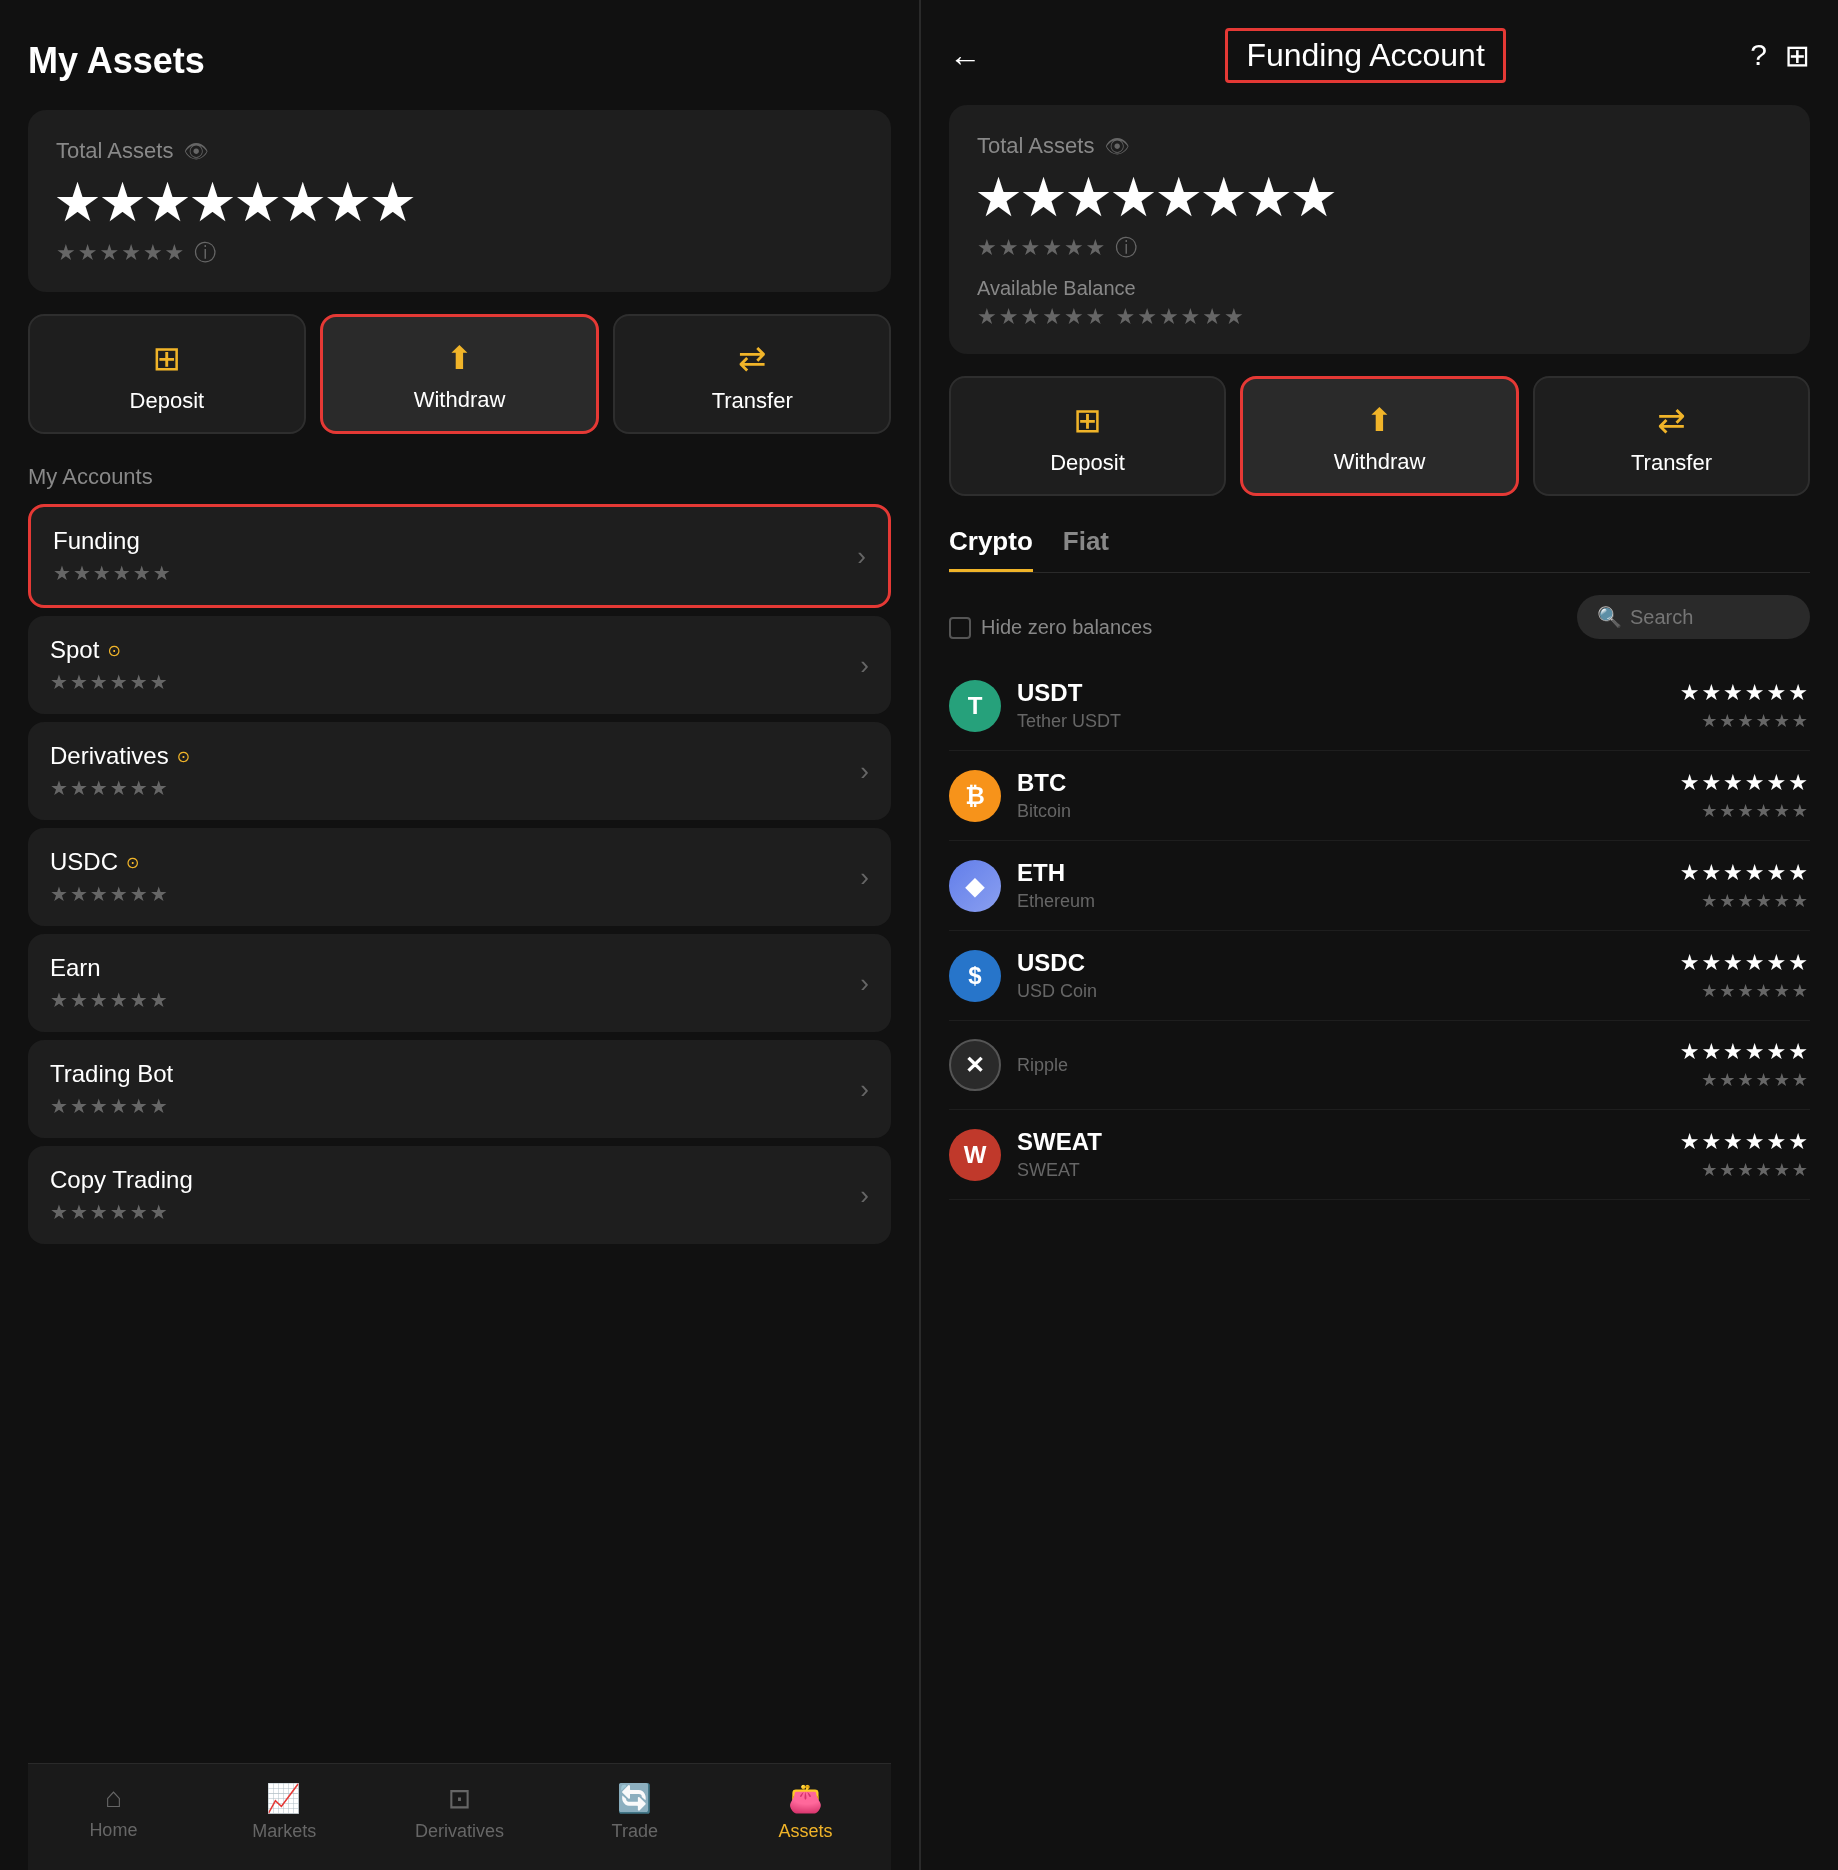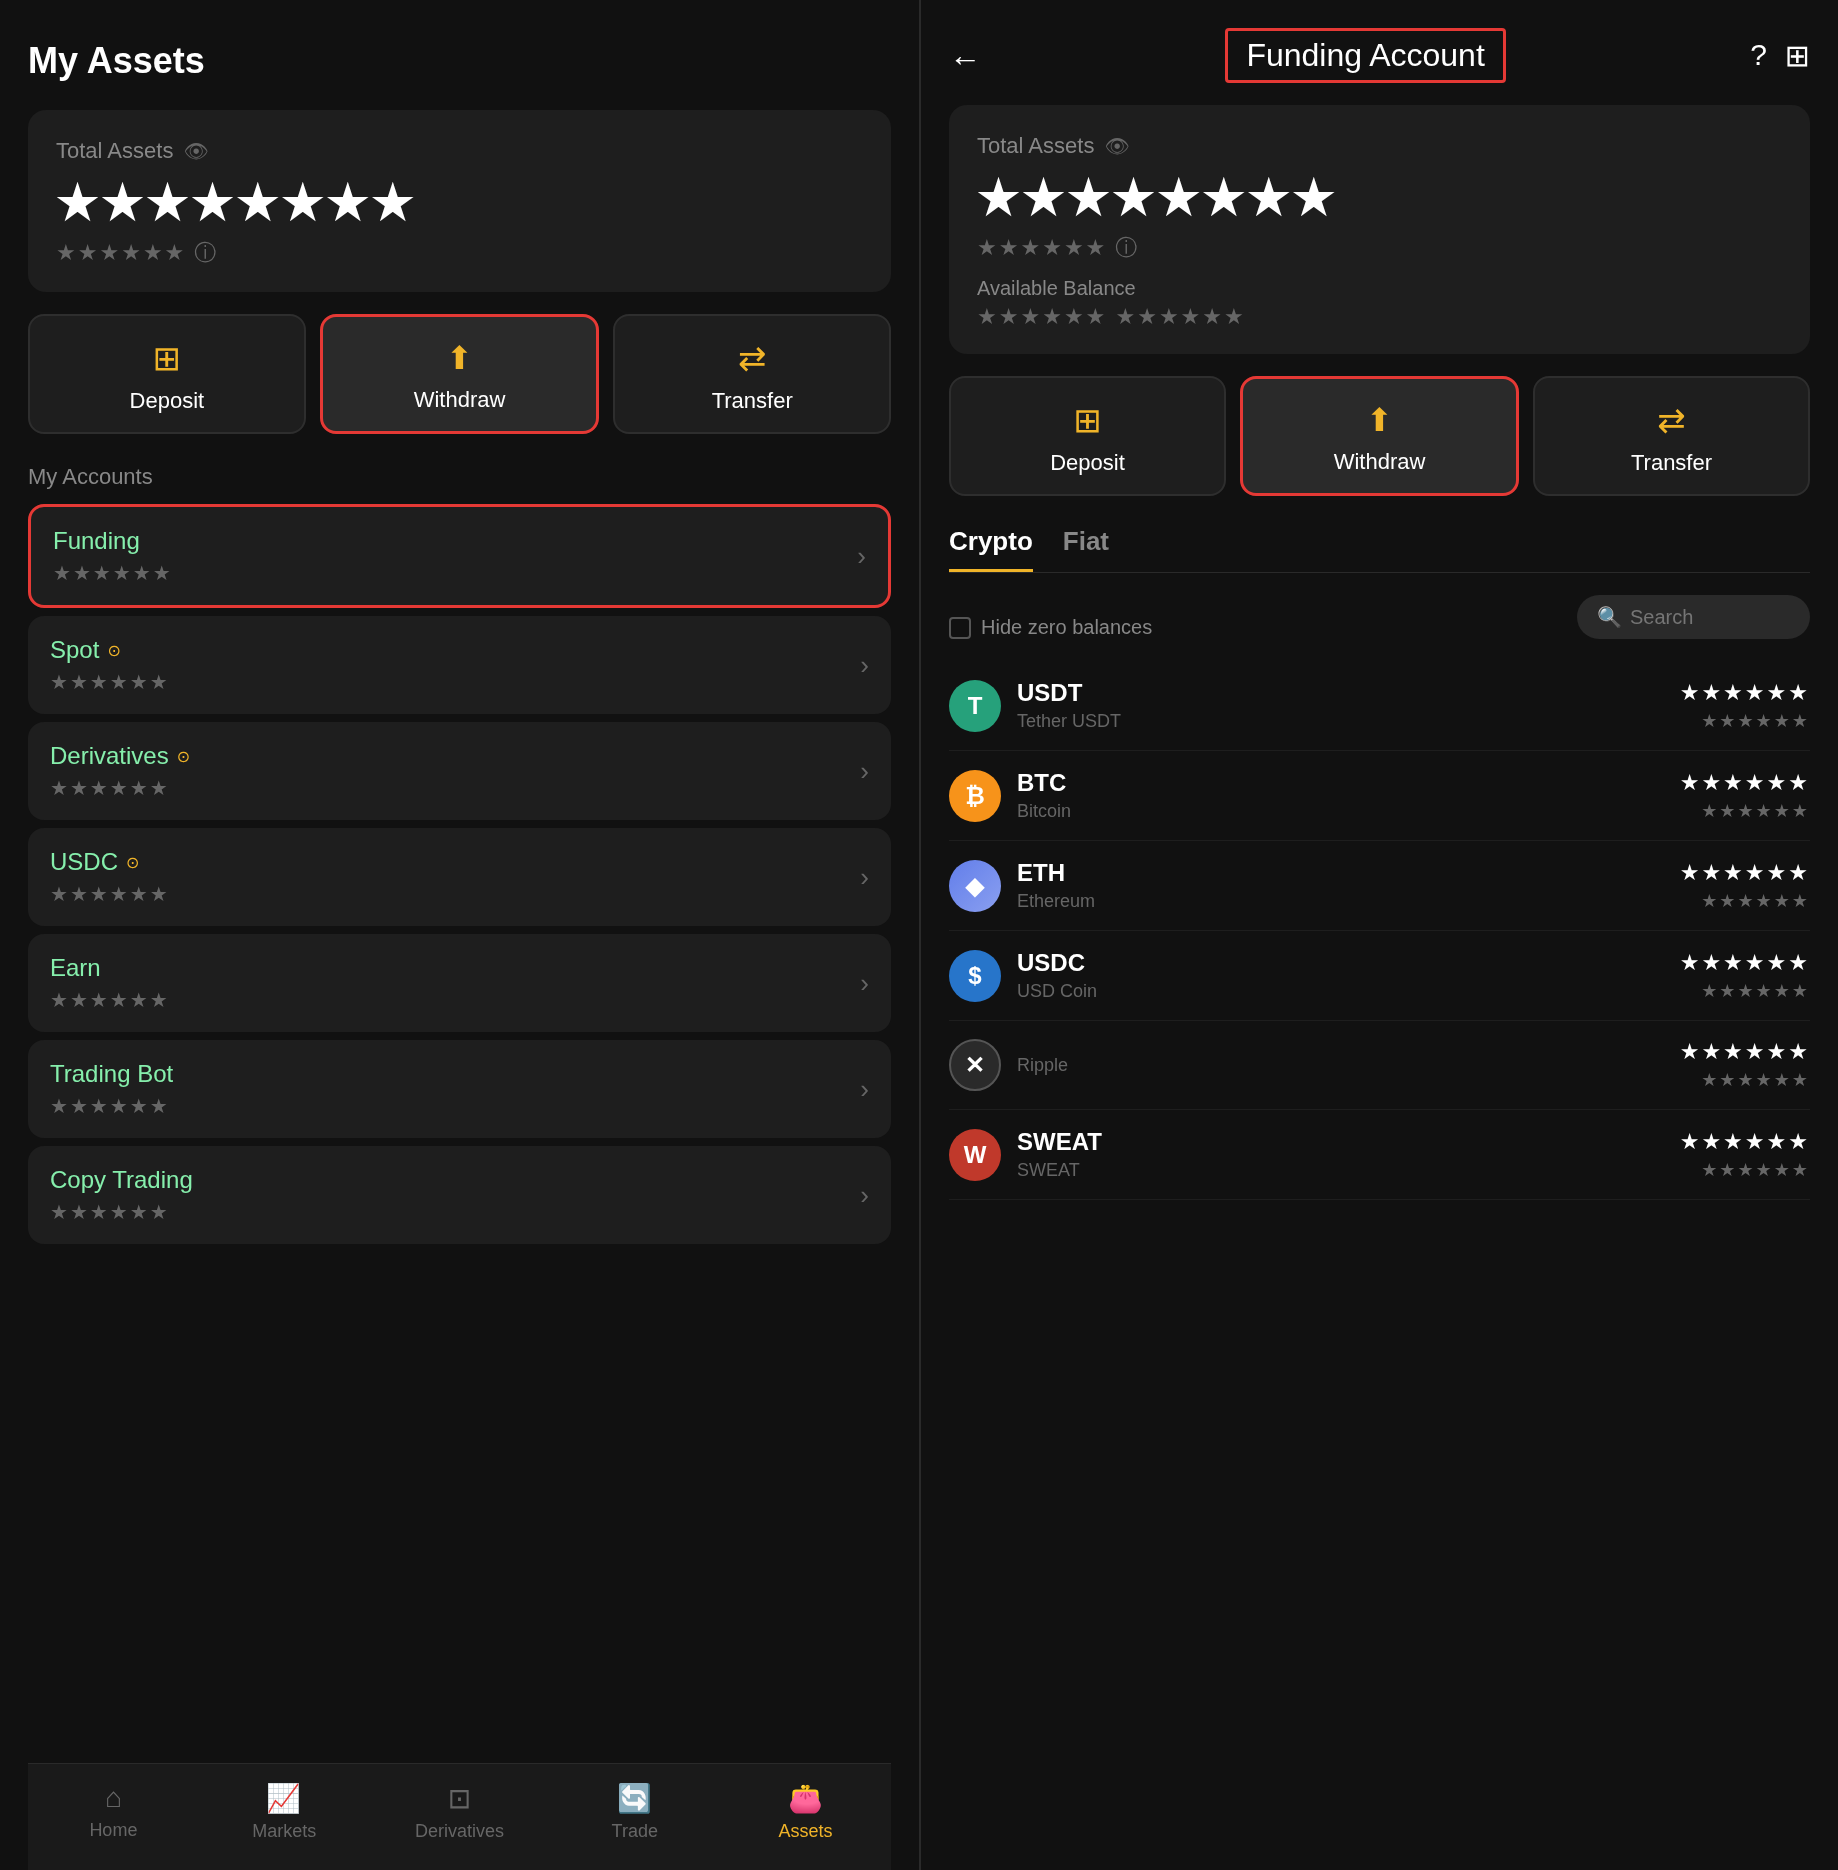--- a/index.html
+++ b/index.html
@@ -120,21 +120,21 @@
       padding: 20px 22px;
       display: flex;
       justify-content: space-between;
       align-items: center;
       cursor: pointer;
     }
     .account-item.highlighted {
       border: 3px solid #e53935;
     }
     .account-item-info { display: flex; flex-direction: column; gap: 6px; }
-    .account-name { color: #86efac; font-size: 24px; font-weight: 500; }
+    .account-name { color: #ffffff; font-size: 24px; font-weight: 500; }
     .account-name-row { display: flex; align-items: center; gap: 8px; }
     .account-value { color: #666; font-size: 20px; letter-spacing: 2px; }
     .arrow-icon { color: #666; font-size: 26px; }
     .dot-icon { color: #f0b429; font-size: 16px; }
 
     
     .bottom-nav {
       margin-top: auto;
       background: #1a1a1a;
       border-top: 1px solid #2a2a2a;

